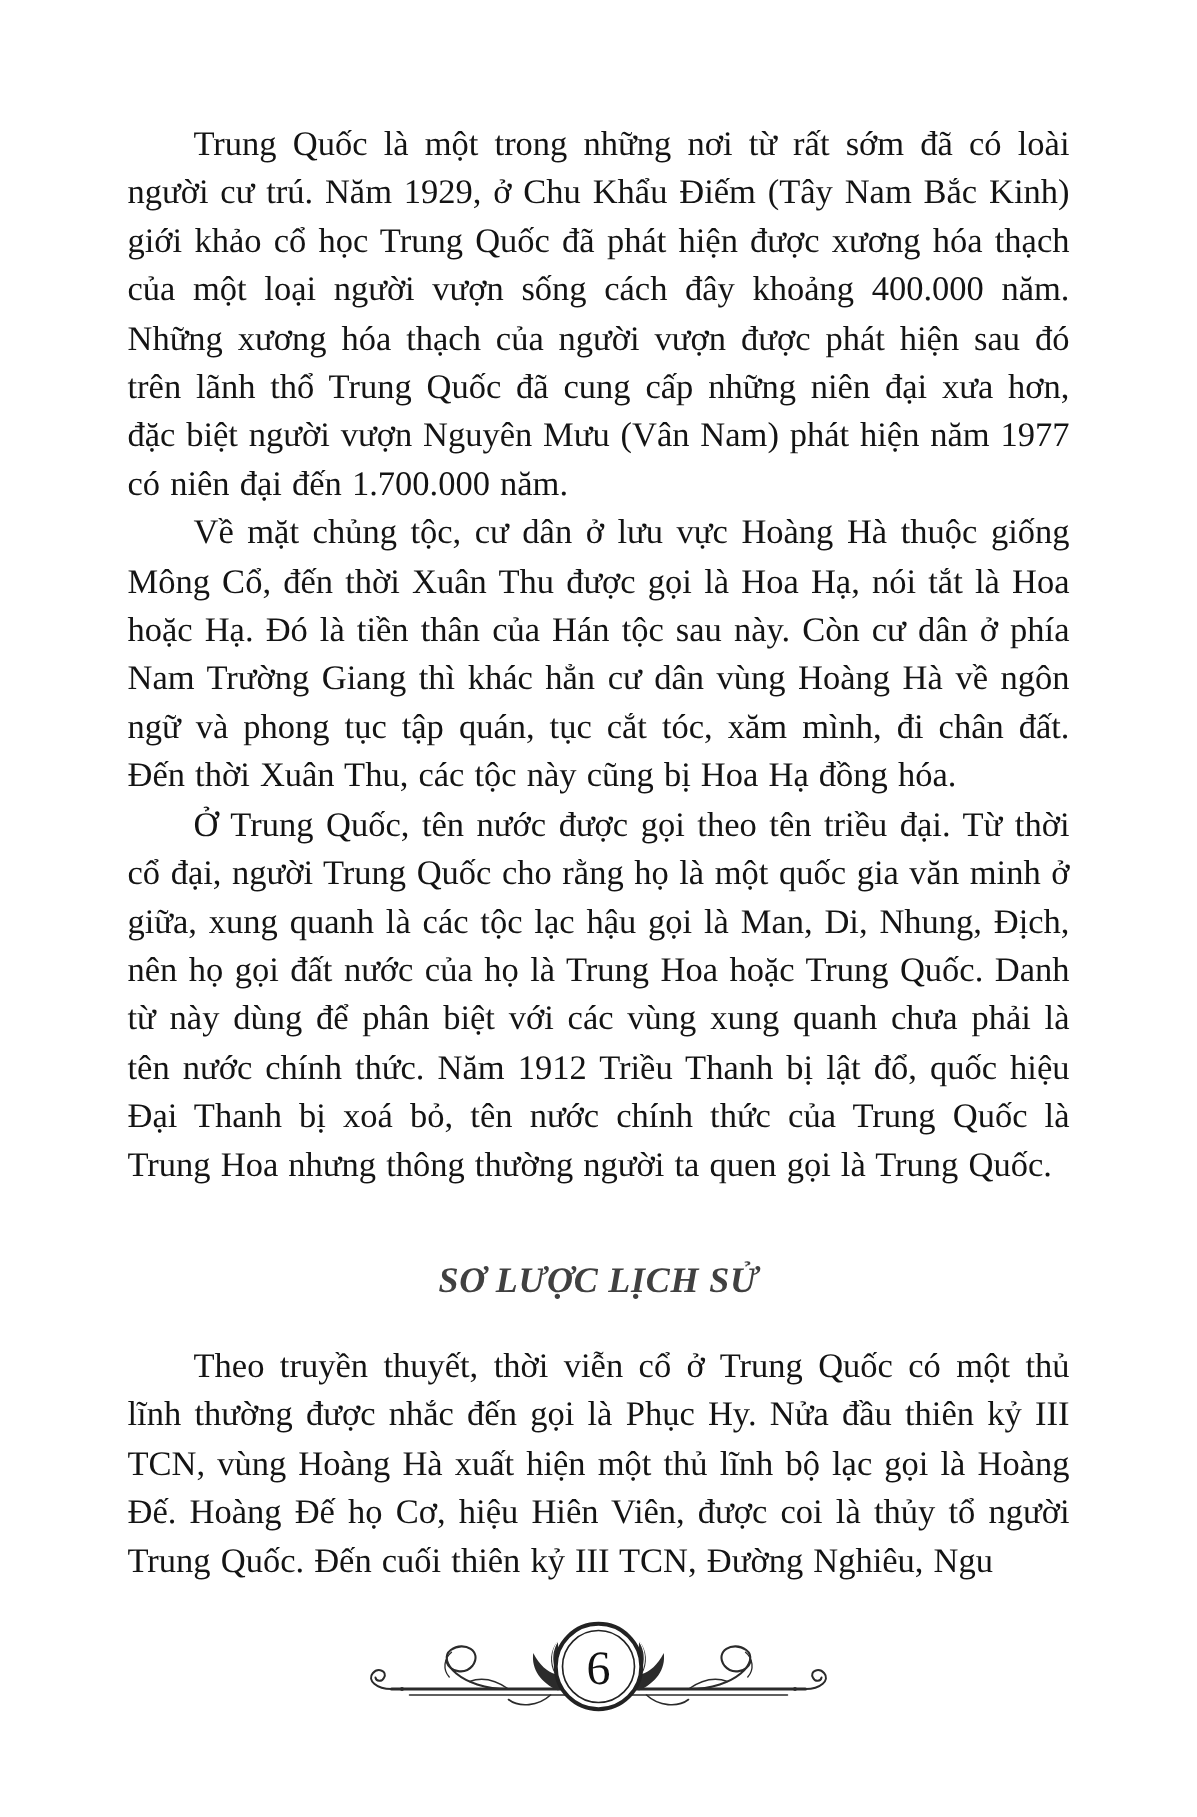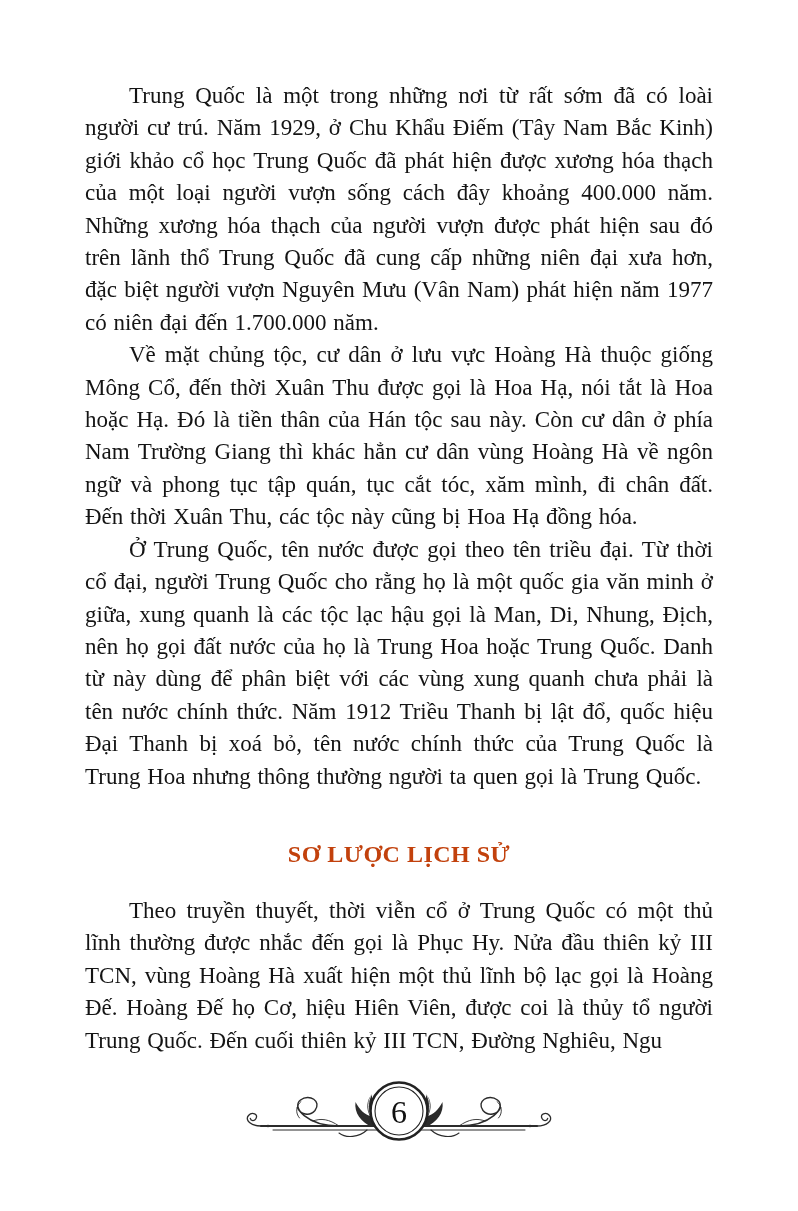--- a/index.html
+++ b/index.html
@@ -28,21 +28,22 @@
     color: #141414;
     word-spacing: 1px;
   }
   .section-heading {
     margin: 46px 0 26px 0;
     font-size: 24px;
     line-height: 30px;
     text-align: center;
     font-weight: bold;
     letter-spacing: 0.5px;
-    color: #c2410c;
+    color: #404040;
+    font-style: italic;
   }
   .footer {
     position: absolute;
     left: 0;
     top: 1074px;
     width: 798px;
     display: flex;
     justify-content: center;
   }
   .ornament-svg { display: block; }

